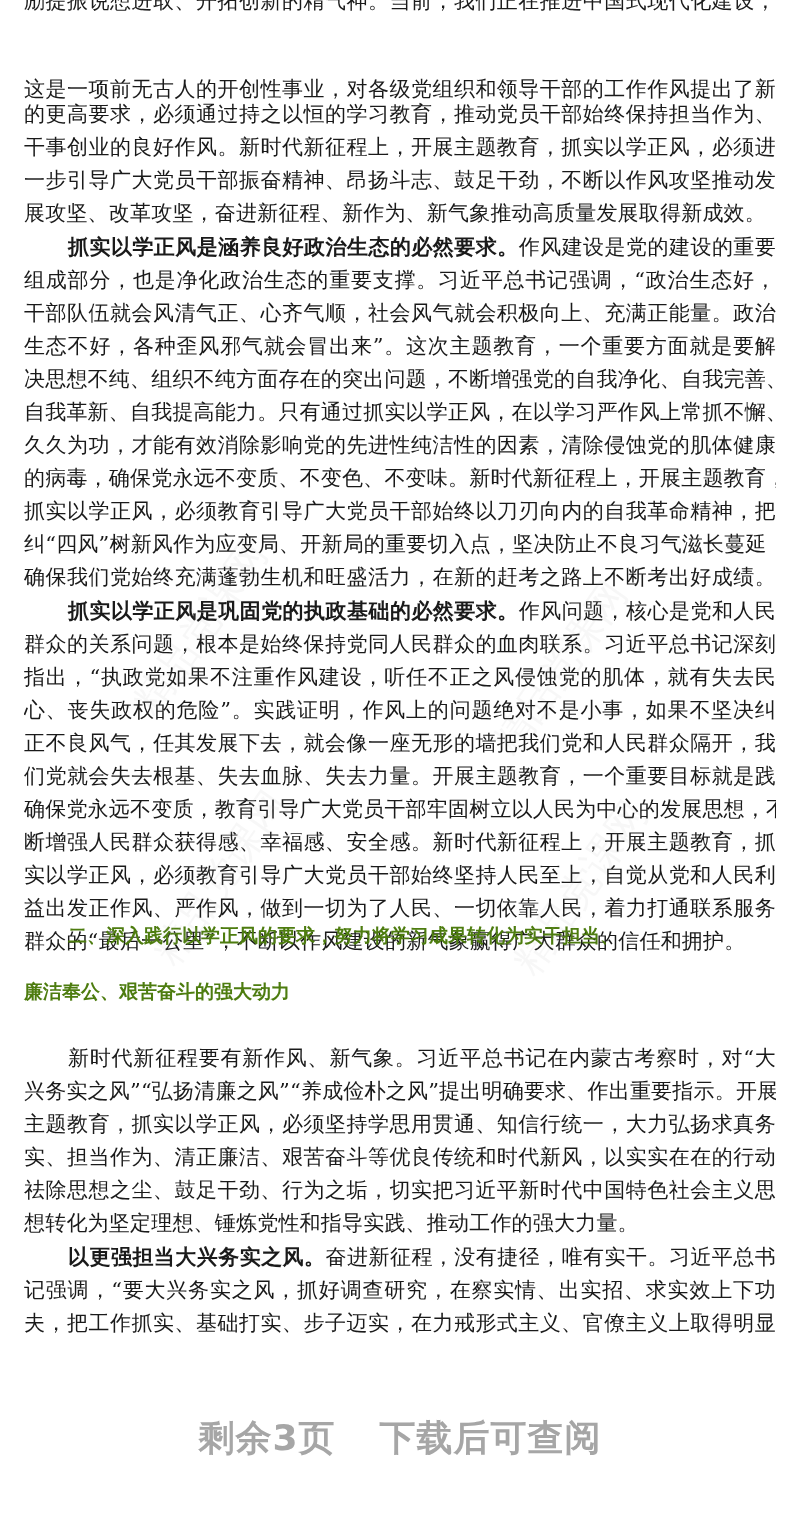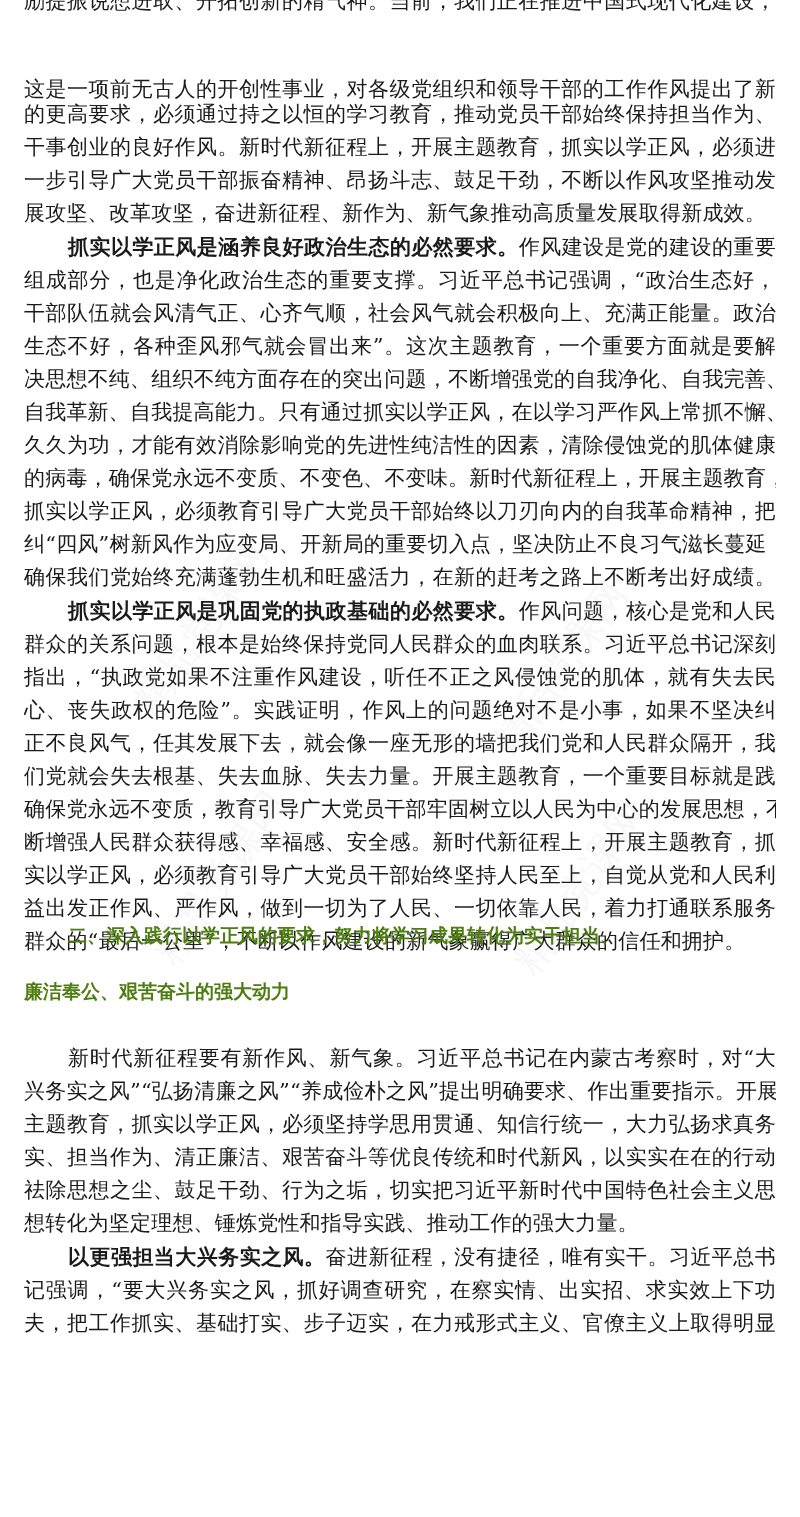--- a/index.html
+++ b/index.html
@@ -100,13 +100,16 @@
     <div class="line indent" style="top:1242px"><span class="bold">以更强担当大兴务实之风。</span><span>奋进新征程，没有捷径，唯有实干。习近平总书</span></div>
     <div class="line" style="top:1275px">记强调，“要大兴务实之风，抓好调查研究，在察实情、出实招、求实效上下功</div>
     <div class="line" style="top:1308px">夫，把工作抓实、基础打实、步子迈实，在力戒形式主义、官僚主义上取得明显</div>
   </div>
 
   <div class="watermark" style="left:100px; top:600px;">精品党课网</div>
   <div class="watermark" style="left:460px; top:640px;">精品党课网</div>
   <div class="watermark" style="left:120px; top:850px;">精品党课网</div>
   <div class="watermark" style="left:480px; top:860px;">精品党课网</div>
 
+  <div class="footer-note">
+    <span>剩余3页</span><span class="gap"></span><span>下载后可查阅</span>
+  </div>
 </div>
 
 </body></html>

